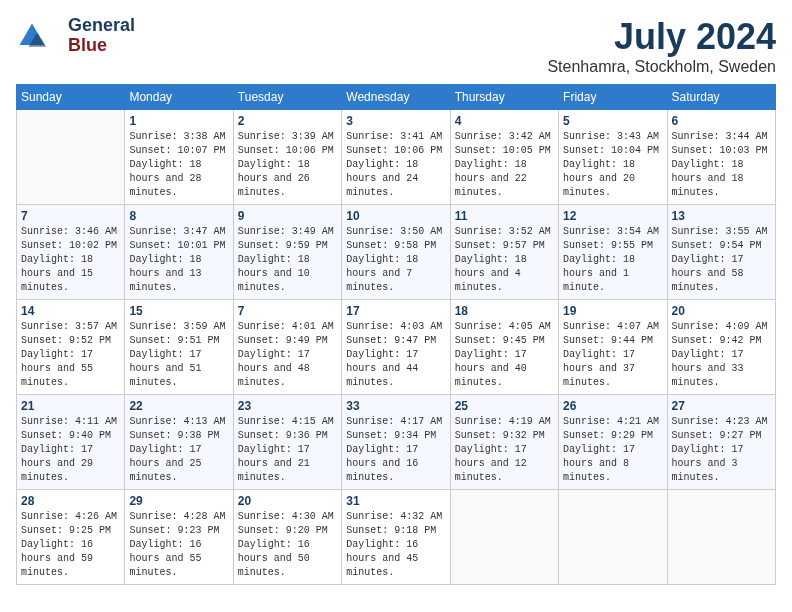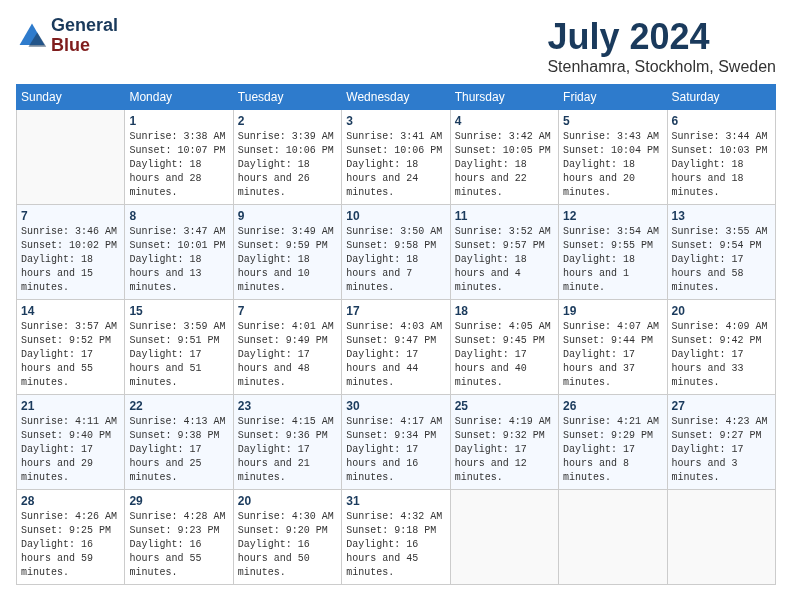--- a/index.html
+++ b/index.html
@@ -12,34 +12,35 @@
     }
     .header-area {
       display: flex;
       justify-content: space-between;
       align-items: flex-start;
       margin-bottom: 8px;
     }
     .logo {
       display: flex;
       align-items: center;
-      gap: 3px;
+      gap: 20px;
     }
     .logo-text {
       font-size: 18px;
       font-weight: bold;
       color: #1a3a5c;
       line-height: 1.1;
     }
     .logo-blue { color: #7f1d1d; }
     .logo-icon {
       width: 32px;
       height: 32px;
     }
     .title-area {
+      text-align: right;
       margin-left: 12px;
     }
     .month-title {
       font-size: 36px;
       font-weight: bold;
       color: #1a3a5c;
     }
     .location-title {
       font-size: 16px;
       color: #333;
@@ -213,21 +214,21 @@
         </td>
         <td>
           <span class="day-num">22</span>
           <div class="day-info">Sunrise: 4:13 AM<br>Sunset: 9:38 PM<br>Daylight: 17 hours and 25 minutes.</div>
         </td>
         <td>
           <span class="day-num">23</span>
           <div class="day-info">Sunrise: 4:15 AM<br>Sunset: 9:36 PM<br>Daylight: 17 hours and 21 minutes.</div>
         </td>
         <td>
-          <span class="day-num">30</span>
+          <span class="day-num">33</span>
           <div class="day-info">Sunrise: 4:17 AM<br>Sunset: 9:34 PM<br>Daylight: 17 hours and 16 minutes.</div>
         </td>
         <td>
           <span class="day-num">25</span>
           <div class="day-info">Sunrise: 4:19 AM<br>Sunset: 9:32 PM<br>Daylight: 17 hours and 12 minutes.</div>
         </td>
         <td>
           <span class="day-num">26</span>
           <div class="day-info">Sunrise: 4:21 AM<br>Sunset: 9:29 PM<br>Daylight: 17 hours and 8 minutes.</div>
         </td>

